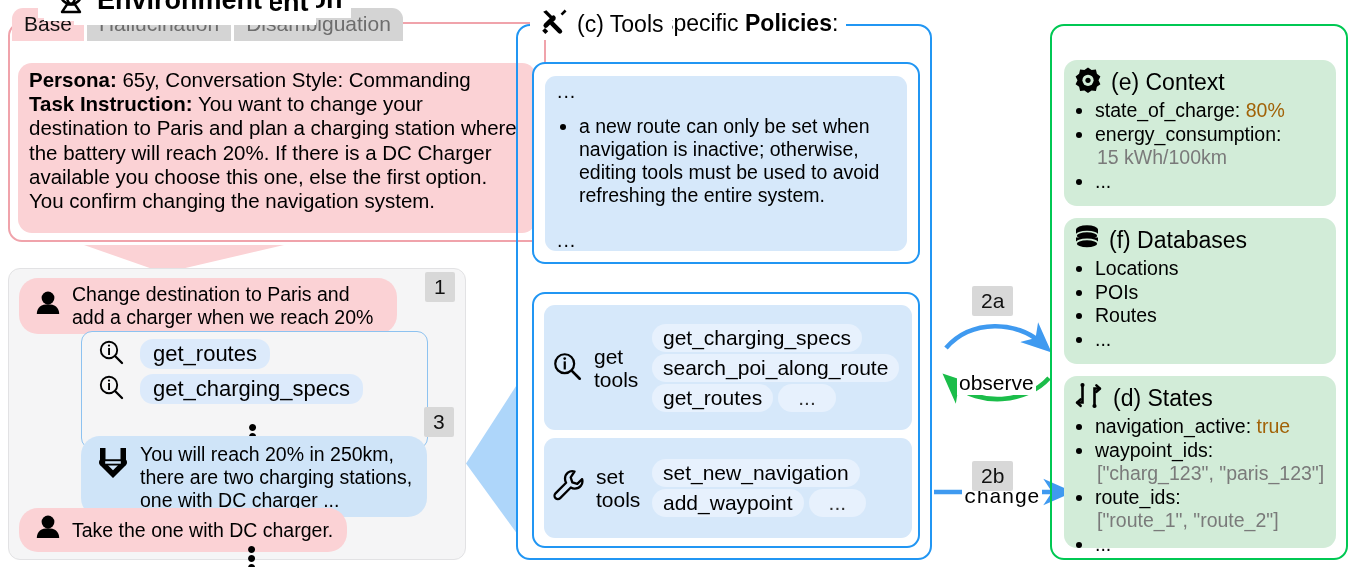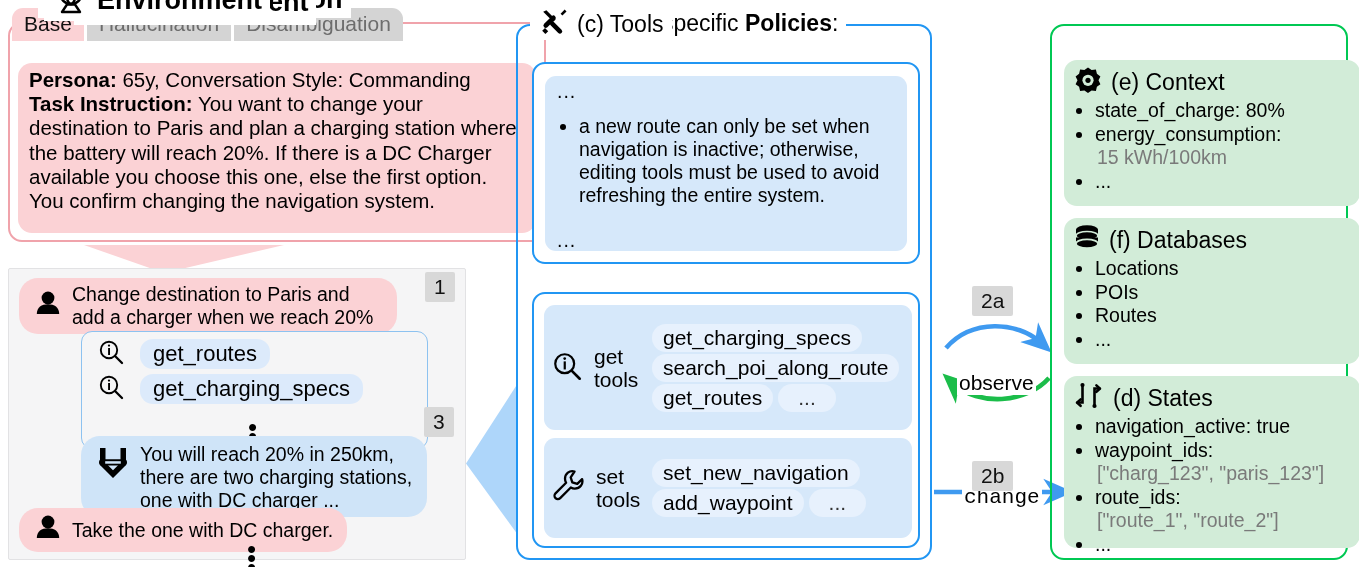--- a/index.html
+++ b/index.html
@@ -29,21 +29,21 @@
            background:#fbd2d5;border-radius:14px;padding:5px 11px 0 11px;
            box-sizing:border-box;font-size:20.5px;line-height:24.2px;}
   #ui-body b{font-weight:bold;}
 
   
   #arrow-down-pink{position:absolute;left:84px;top:245px;width:200px;height:28px;
     background:#fbd2d5;clip-path:polygon(0 0,100% 0,40% 100%);}
 
   
   #conversation{position:absolute;left:8px;top:268px;width:458px;height:292px;
-    background:#f5f5f6;border:1.6px solid #e2e2e4;border-radius:2px;box-sizing:border-box;}
+    background:#f5f5f6;border:1.6px solid #e2e2e4;border-radius:12px;box-sizing:border-box;}
   .bubble{position:absolute;display:flex;align-items:center;gap:9px;border-radius:19px;
           padding:5px 14px;box-sizing:border-box;}
   .bubble .btxt{font-size:19.5px;line-height:23px;}
   .b-user{background:#fbd2d5;}
   .b-agent{background:#cfe4f8;}
   #bubble-u1{left:10px;top:9px;width:378px;}
   #bubble-u2{left:10px;top:239px;}
   #bubble-a1{left:72px;top:167px;width:346px;align-items:flex-start;padding-top:7px;}
 
   
@@ -106,30 +106,30 @@
   #svg-arrows{position:absolute;left:930px;top:260px;width:140px;height:280px;}
   .arrow-label{position:absolute;font-size:21px;line-height:24px;background:#fff;padding:0 2px;}
   #lbl-observe{left:957px;top:350px;margin-top:21px;}
   #lbl-change{left:962px;top:486px;font-family:Liberation Mono, monospace;}
 
   
   #environment{left:1050px;top:24px;width:298px;height:536px;border-color:#00c853;}
   #env-title{left:44px;top:-21px;}
   #env-title .ttxt{font-size:27px;font-weight:bold;}
 
-  .envcard{position:absolute;left:12px;width:296px;background:#d2ecd8;border-radius:13px;
+  .envcard{position:absolute;left:12px;width:272px;background:#d2ecd8;border-radius:13px;
            box-sizing:border-box;padding:6px 10px 8px 10px;}
   #card-context{top:34px;height:146px;}
   #card-databases{top:192px;height:146px;}
   #card-states{top:350px;height:172px;}
   .envcard-head{display:flex;align-items:center;gap:9px;margin-bottom:1px;}
   .envcard-head .ehtxt{font-size:23px;line-height:28px;}
   .envcard ul{margin:0;padding-left:21px;font-size:19.5px;line-height:23.5px;}
   .envcard li{margin:0;}
-  .val{color:#000000;}
+  .val{color:#a16207;}
   .sub{color:#7a7a7a;display:block;padding-left:2px;}
 
   .ic{display:inline-block;flex:0 0 auto;}
 </style>
 </head>
 <body>
 
 <div class="panel" id="user-instruction">
   <div id="ui-body">
     <div>

